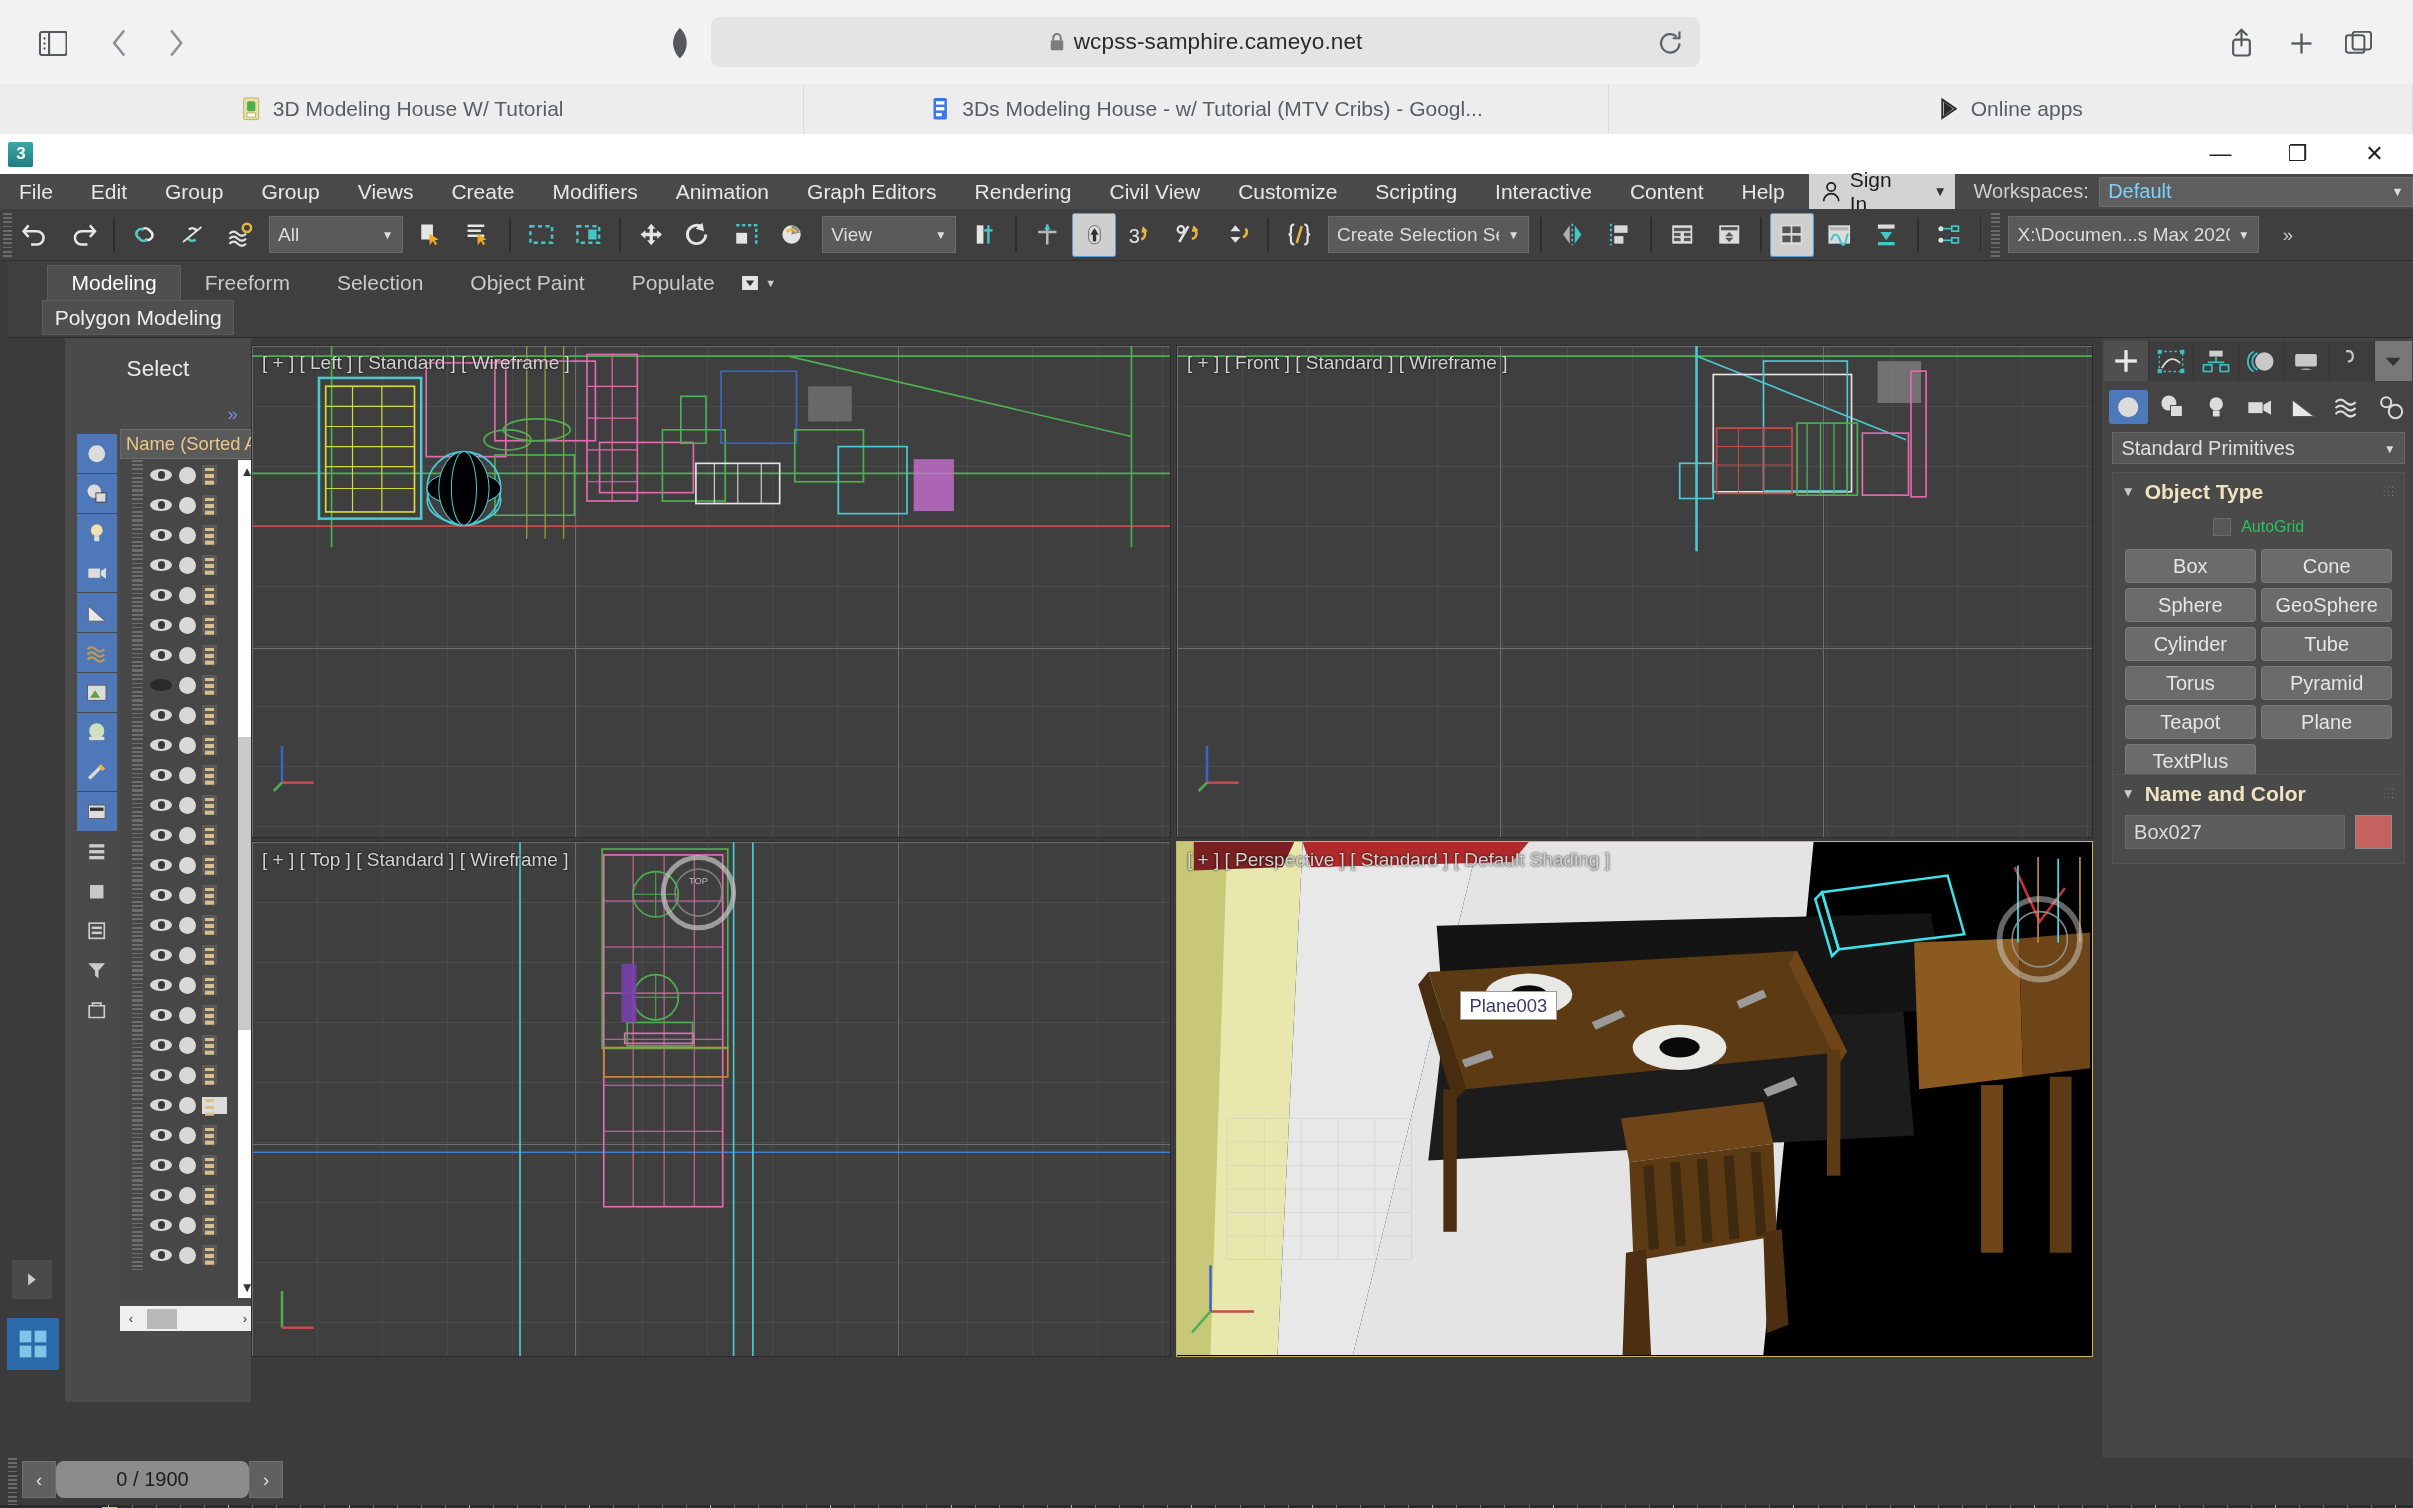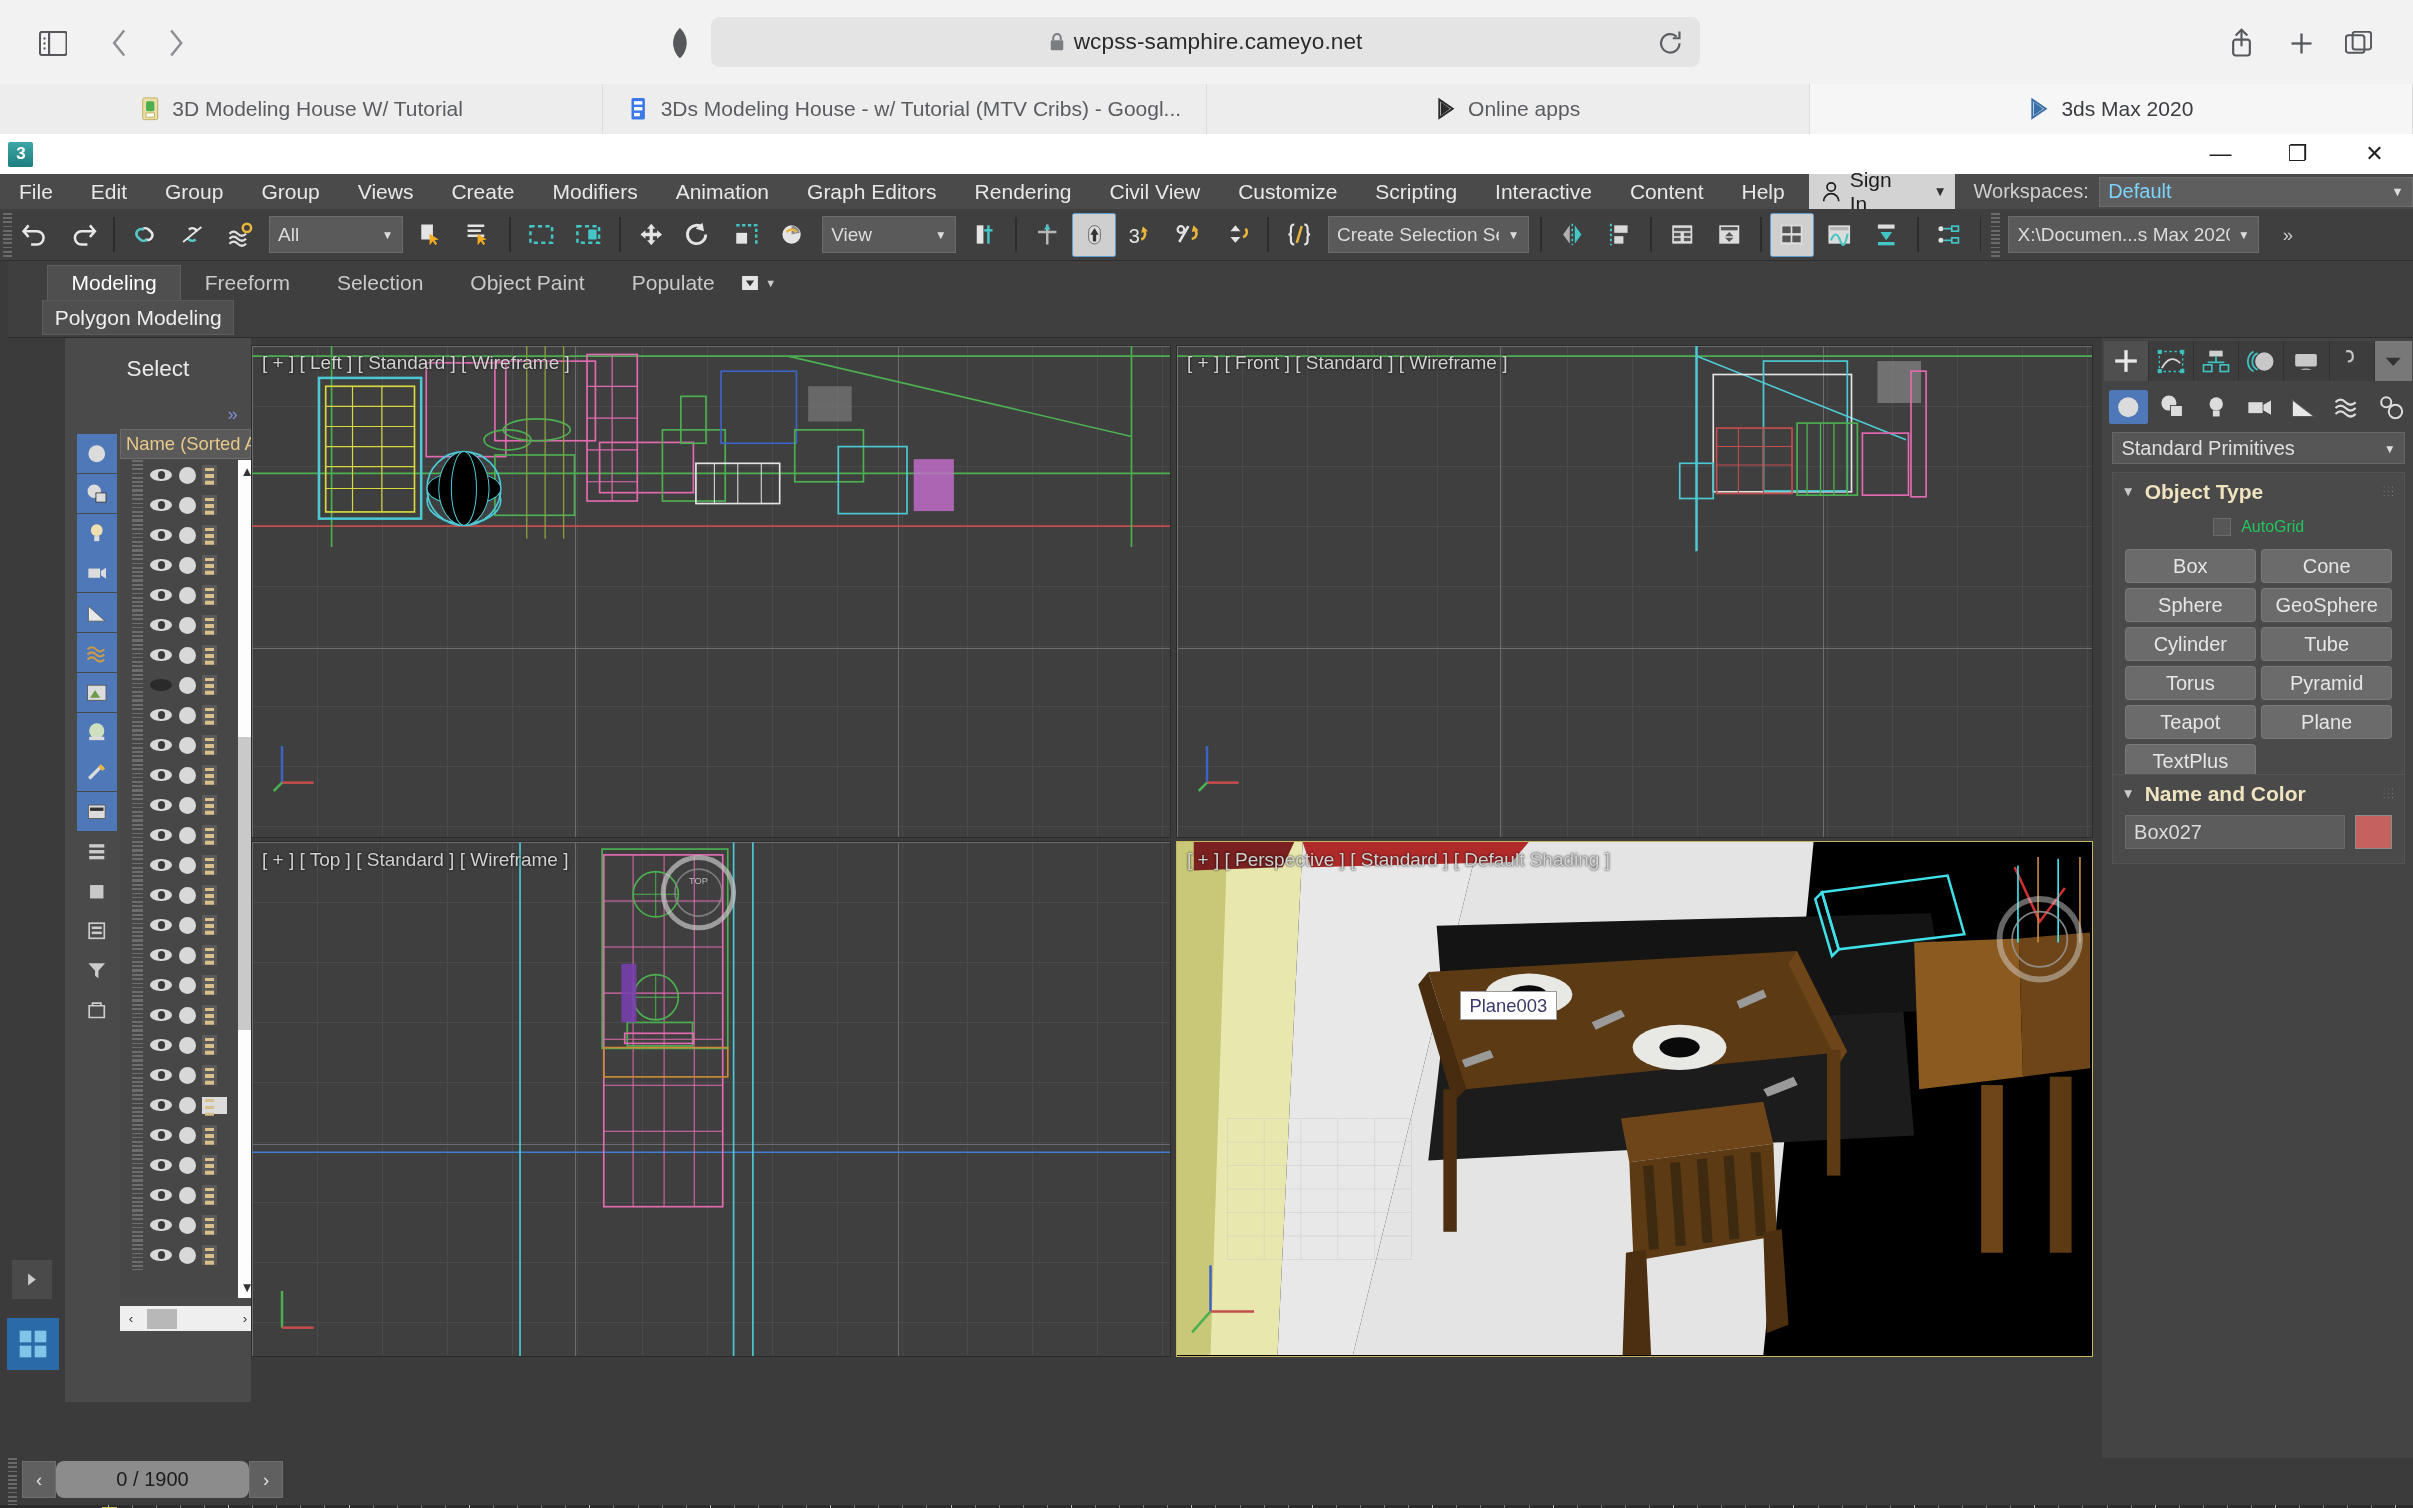--- a/index.html
+++ b/index.html
@@ -251,29 +251,20 @@
       <span>3Ds Modeling House - w/ Tutorial (MTV Cribs) - Googl...</span>
     </div>
     <div class="btab">
       <span class="tico">
         <svg width="20" height="23.5" viewBox="0 0 24 28">
             <polygon points="4,3 20,14 4,25" fill="none" stroke="#2b2b2b" stroke-width="2.4"></polygon>
             <polygon points="6,6 17,14 6,22" fill="#2b2b2b"></polygon>
           </svg>
       </span>
       <span>Online apps</span>
-    </div>
-    <div class="btab active">
-      <span class="tico">
-        <svg width="20" height="23.5" viewBox="0 0 24 28">
-            <polygon points="4,3 20,14 4,25" fill="none" stroke="#3b6fa8" stroke-width="2.4"></polygon>
-            <polygon points="6,6 17,14 6,22" fill="#3b6fa8"></polygon>
-          </svg>
-      </span>
-      <span>3ds Max 2020</span>
     </div>
   </div>
 </div>
 
 <div id="max-window">
 
   <div id="max-titlebar">
     <div id="max-app-icon">3</div>
     <div class="win-btn" id="win-min">—</div>
     <div class="win-btn" id="win-max">❐</div>

